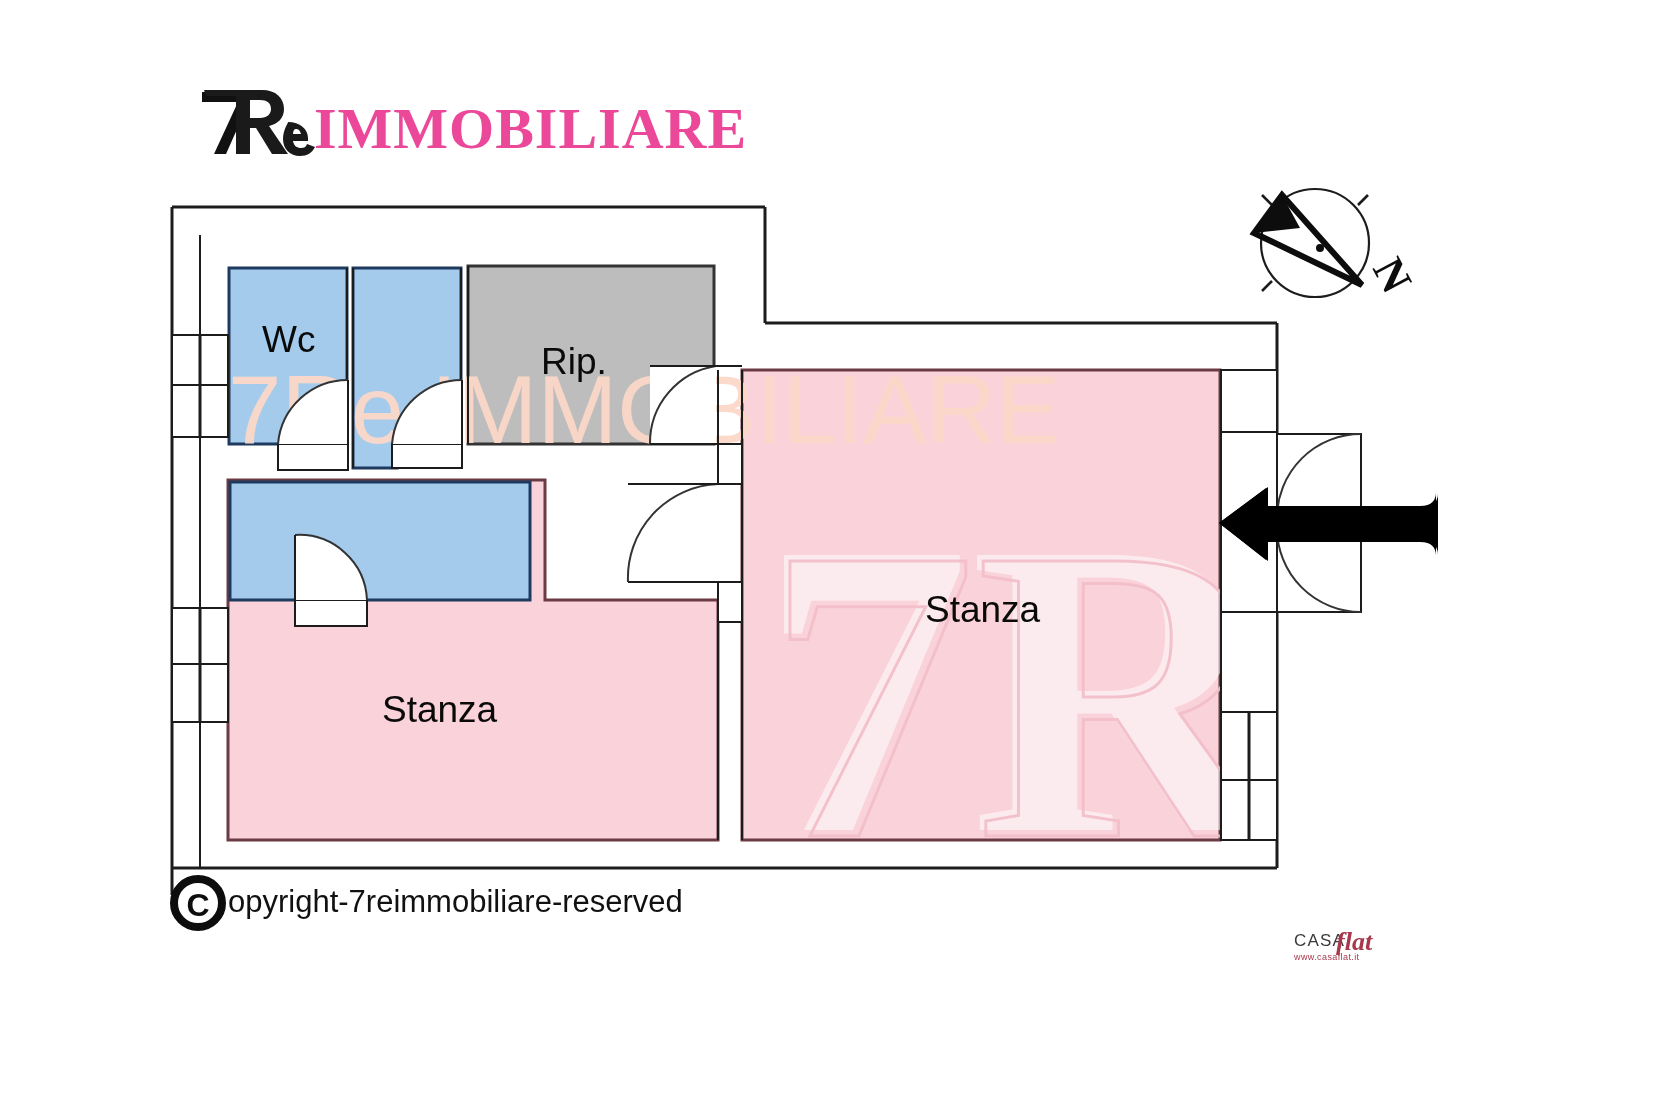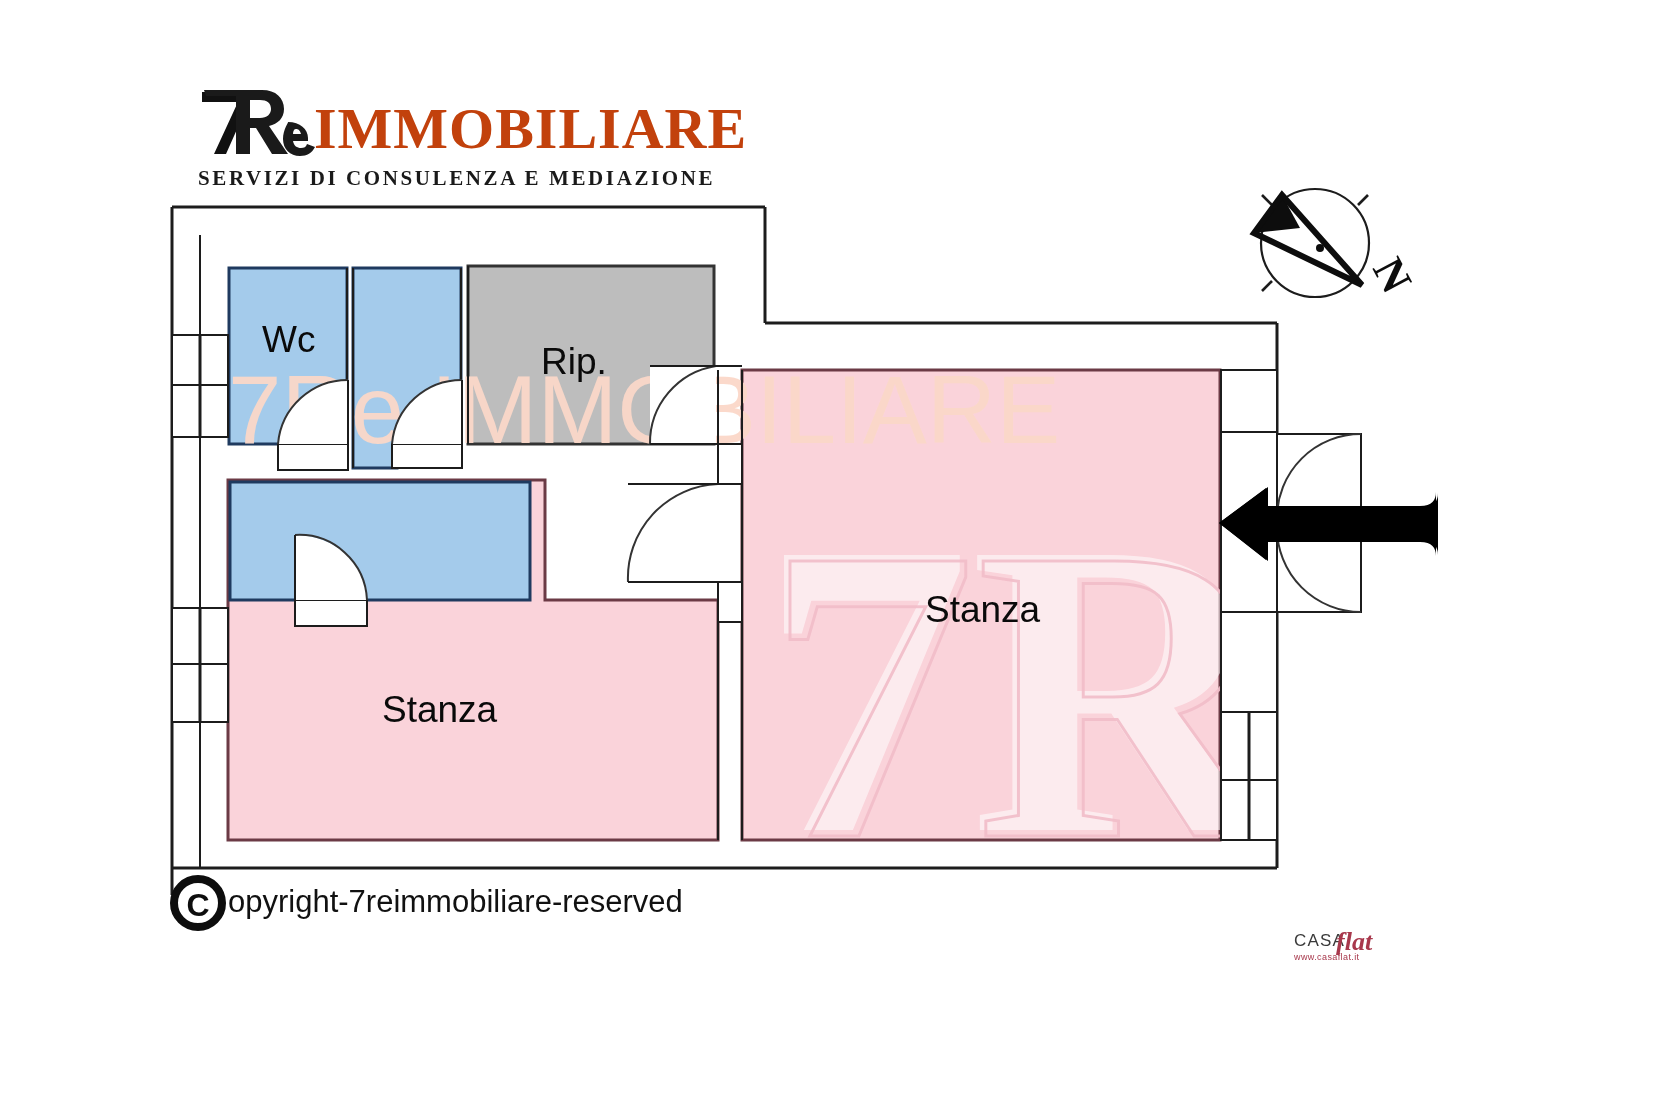--- a/index.html
+++ b/index.html
@@ -25,21 +25,21 @@
     position: absolute;
     left: 196px;
     top: 78px;
     width: 620px;
     height: 120px;
   }
   .logo-main {
     font-family: "Liberation Serif", serif;
     font-size: 58px;
     font-weight: 700;
-    color: #c2410c;
+    color: #ec4899;
     letter-spacing: 1px;
     white-space: nowrap;
     line-height: 1;
     position: absolute;
     left: 118px;
     top: 22px;
   }
   .logo-mark {
     position: absolute;
     left: 0px;
@@ -100,21 +100,20 @@
       </g>
       <g fill="#1a1a1a">
         <path d="M36 8 L66 8 C80 8 88 16 88 27 C88 36 82 42 73 44 L92 72 L76 72 L60 46 L54 46 L54 72 L40 72 L40 8 Z M54 18 L54 36 L64 36 C71 36 75 32 75 27 C75 21 71 18 64 18 Z"></path>
       </g>
       <g fill="#1a1a1a">
         <path d="M92 40 C104 40 112 47 112 56 L112 59 L97 59 C98 64 101 66 105 66 C108 66 110 65 111 62 L119 65 C116 71 111 74 104 74 C94 74 87 67 87 57 C87 47 93 40 92 40 Z M97 52 L105 52 C104 48 102 47 100 47 C98 47 97 49 97 52 Z"></path>
       </g>
     </svg>
 
     <div class="logo-main">IMMOBILIARE</div>
-    <div class="logo-tagline">SERVIZI DI CONSULENZA E MEDIAZIONE</div>
   </div>
 
   <svg class="plan-svg" width="1680" height="1120" viewBox="0 0 1680 1120">
 
     <defs>
       <clipPath id="clip-stanza-right">
         <rect x="742" y="370" width="478" height="470"></rect>
       </clipPath>
       <clipPath id="clip-top-band">
         <rect x="170" y="200" width="1110" height="260"></rect>

